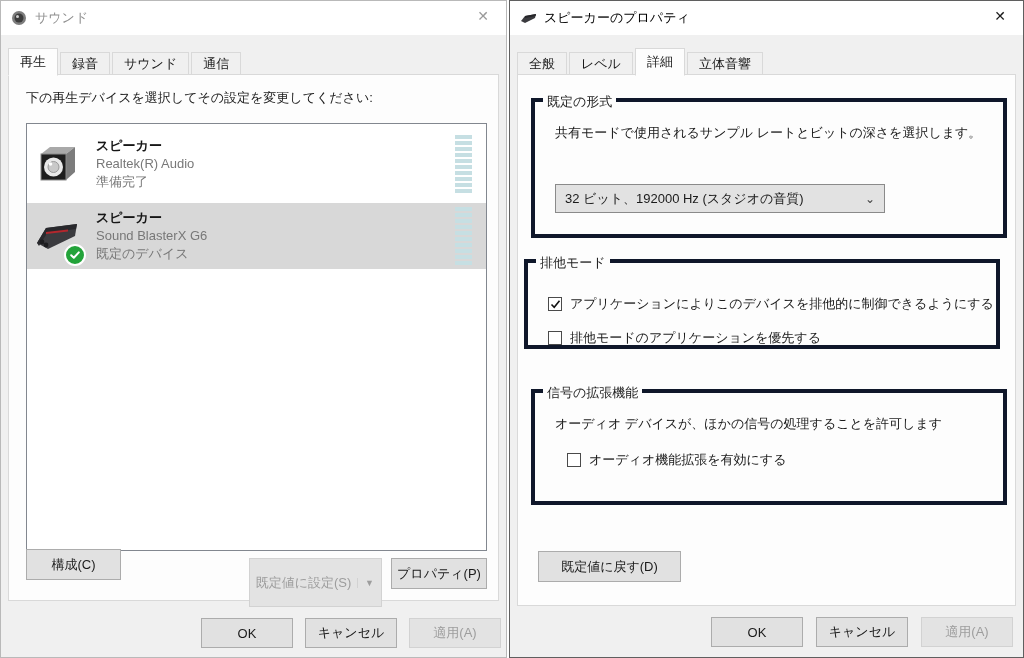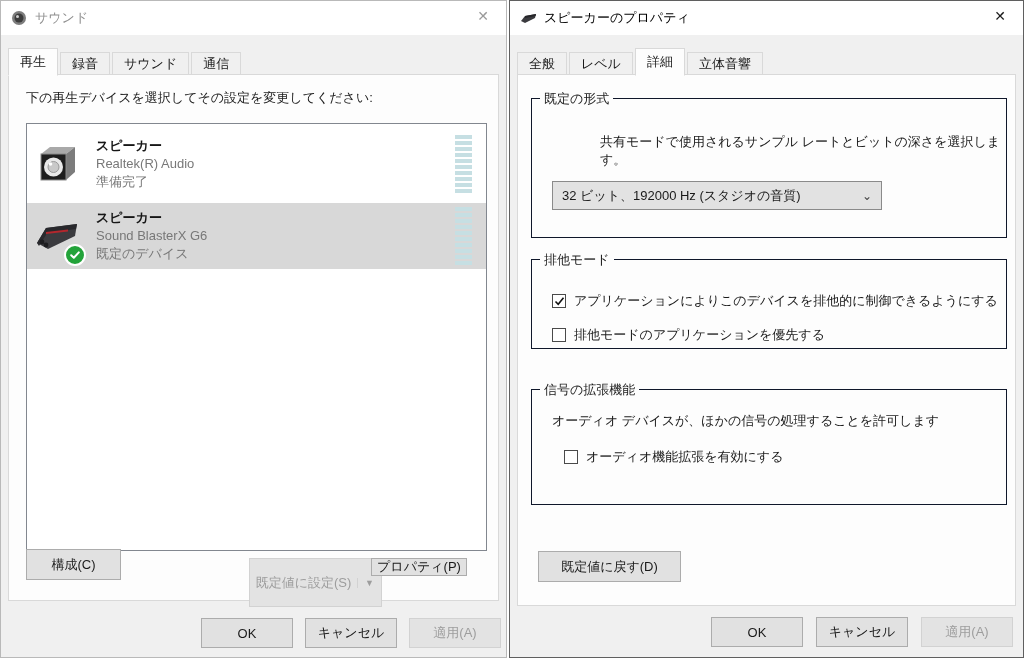--- a/index.html
+++ b/index.html
@@ -56,34 +56,34 @@
   .meter{margin-left:auto;margin-right:14px;width:17px;height:58px;
     background:repeating-linear-gradient(to bottom,#c6dfe3 0px,#c6dfe3 4px,rgba(0,0,0,0) 4px,rgba(0,0,0,0) 6px);}
   .badge{position:absolute;right:-6px;bottom:-7px;width:22px;height:22px;border-radius:50%;
     background:#23a33a;border:2px solid #ffffff;box-sizing:border-box;display:flex;align-items:center;justify-content:center;}
 
   #cfg-btn{left:25px;top:548px;width:95px;height:31px;}
   #split-btn{left:248px;top:557px;width:133px;height:49px;display:flex;padding:0;}
   #split-btn .split-main{flex:1;display:flex;align-items:center;justify-content:center;}
   #split-btn .split-arrow{flex:0 0 23px;border-left:1px solid #d2d2d2;display:flex;align-items:center;justify-content:center;
     font-size:9px;color:#9d9d9d;}
-  #prop-btn{left:370px;top:557px;width:96px;height:18px;}
+  #prop-btn{left:390px;top:557px;width:96px;height:31px;}
 
   .footer-btn{width:92px;height:30px;top:617px;}
   #l-ok{left:200px;} #l-cancel{left:304px;} #l-apply{left:408px;}
   #r-ok{left:201px;top:616px;} #r-cancel{left:306px;top:616px;} #r-apply{left:411px;top:616px;}
 
   
-  .group{position:absolute;border:1px solid #0f172a;box-sizing:border-box;}
+  .group{position:absolute;border:4px solid #0f172a;box-sizing:border-box;}
   .group .legend{position:absolute;top:-9px;left:8px;background:#fdfdfd;padding:0 4px;font-size:13px;color:#1c1c1c;}
   #grp-format{left:21px;top:97px;width:476px;height:140px;}
-  #grp-exclusive{left:21px;top:258px;width:476px;height:90px;}
+  #grp-exclusive{left:14px;top:258px;width:476px;height:90px;}
   #grp-signal{left:21px;top:388px;width:476px;height:116px;}
   .grp-desc{position:absolute;left:20px;font-size:13px;color:#1a1a1a;}
-  #grp-format .grp-desc{top:34px;margin-left:48px;}
+  #grp-format .grp-desc{top:22px;}
   #grp-signal .grp-desc{top:22px;}
 
   .combobox{position:absolute;left:20px;top:82px;width:330px;height:29px;box-sizing:border-box;
     background:#e2e2e2;border:1px solid #8a8a8a;display:flex;align-items:center;padding:0 9px;cursor:default;}
   .combobox .combo-value{flex:1;font-size:13px;color:#1a1a1a;white-space:nowrap;overflow:hidden;}
   .combobox .chevron{flex:0 0 14px;color:#444;font-size:12px;text-align:right;}
 
   #test-btn{left:356px;top:78px;width:96px;height:33px;border:2px solid #0079d8;background:#e6e6e6;
     box-shadow:inset 0 0 0 1px #f2f2f2;gap:6px;}
   .play-tri{width:0;height:0;border-top:6px solid transparent;border-bottom:6px solid transparent;

